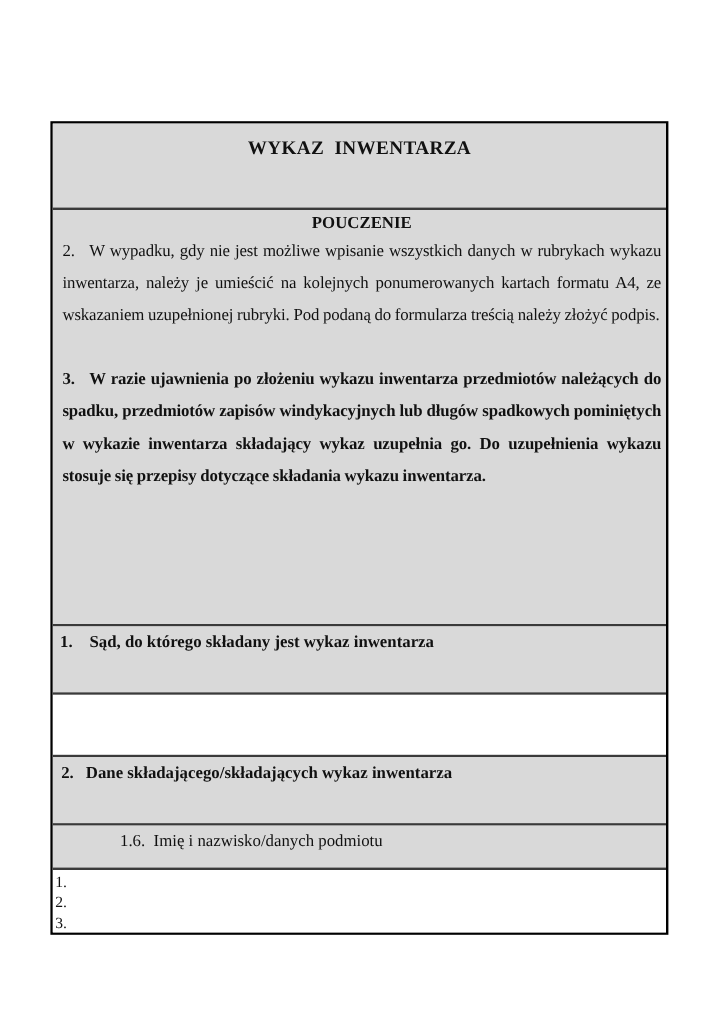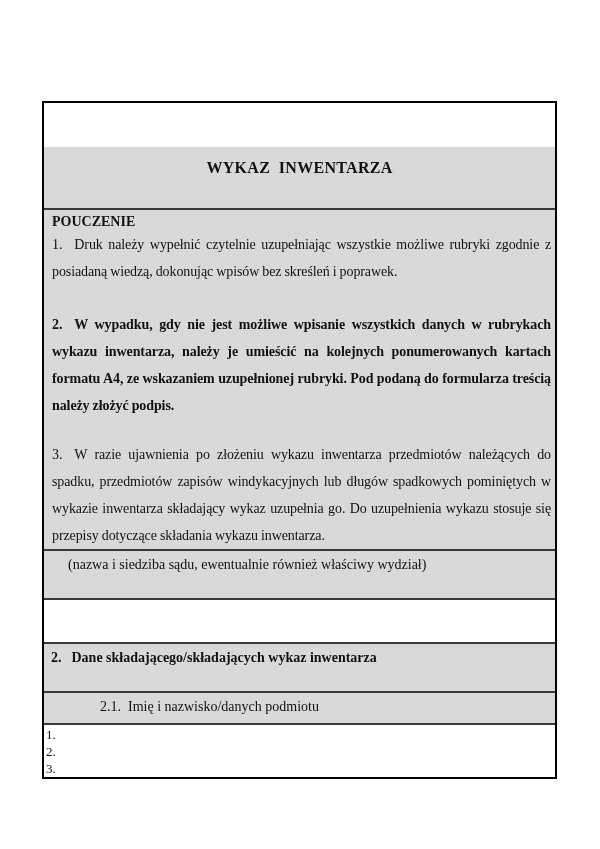--- a/index.html
+++ b/index.html
@@ -26,36 +26,36 @@
   }
   .row { width: 100%; }
   .sep { border-bottom: 2px solid #3a3a3a; }
   .gray { background: #d9d9d9; }
 
   
   .row-title {
     height: 74px;
     text-align: center;
     padding-top: 11px;
-    margin-top: 44px;
   }
   .form-title {
     font-size: 16px;
     font-weight: bold;
     letter-spacing: 0.3px;
     line-height: 20px;
     white-space: pre;
   }
 
   
   .row-pouczenie {
     height: 355px;
     padding: 0 4px 0 8px;
   }
   .pouczenie-heading {
+    text-align: center;
     font-weight: bold;
     font-size: 14px;
     line-height: 17px;
     padding-top: 3px;
   }
   .pouczenie-item {
     font-size: 14px;
     line-height: 27px;
     text-align: justify;
     letter-spacing: -0.1px;
@@ -114,34 +114,33 @@
 
 <div class="page">
   <div class="form">
 
     <div class="row row-title gray sep">
       <div class="form-title">WYKAZ&nbsp;&nbsp;INWENTARZA</div>
     </div>
 
     <div class="row row-pouczenie gray sep">
       <div class="pouczenie-heading">POUCZENIE</div>
-      <p class="pouczenie-item"><span class="p-num">1.</span><span>Druk należy wypełnić czytelnie uzupełniając wszystkie możliwe rubryki zgodnie z posiadaną wiedzą, dokonując wpisów bez skreśleń i poprawek.</span></p>
       <p class="pouczenie-item"><span class="p-num">2.</span><span>W wypadku, gdy nie jest możliwe wpisanie wszystkich danych w rubrykach wykazu inwentarza, należy je umieścić na kolejnych ponumerowanych kartach formatu A4, ze wskazaniem uzupełnionej rubryki. Pod podaną do formularza treścią należy złożyć podpis.</span></p>
       <p class="pouczenie-item"><span class="p-num">3.</span><span>W razie ujawnienia po złożeniu wykazu inwentarza przedmiotów należących do spadku, przedmiotów zapisów windykacyjnych lub długów spadkowych pominiętych w wykazie inwentarza składający wykaz uzupełnia go. Do uzupełnienia wykazu stosuje się przepisy dotyczące składania wykazu inwentarza.</span></p>
     </div>
 
     <div class="row row-sec1 gray sep">
-      <div class="sec1-hint">(nazwa i siedziba sądu, ewentualnie również właściwy wydział)</div>
+      <div class="sec1-line1"><span class="sec1-num">1.</span><span>Sąd, do którego składany jest wykaz inwentarza</span></div>
     </div>
 
     <div class="row row-court-field sep"></div>
 
     <div class="row row-sec2 gray sep"><span class="sec2-num">2.</span><span>Dane składającego/składających wykaz inwentarza</span></div>
 
-    <div class="row row-sec21 gray sep"><span class="sec21-num">2.1.</span><span>Imię i nazwisko/danych podmiotu</span></div>
+    <div class="row row-sec21 gray sep"><span class="sec21-num">1.6.</span><span>Imię i nazwisko/danych podmiotu</span></div>
 
     <div class="row row-name-lines">
       <div class="name-line"><span>1.</span><span></span></div>
       <div class="name-line"><span>2.</span><span></span></div>
       <div class="name-line"><span>3.</span><span></span></div>
     </div>
 
   </div>
 </div>
 

